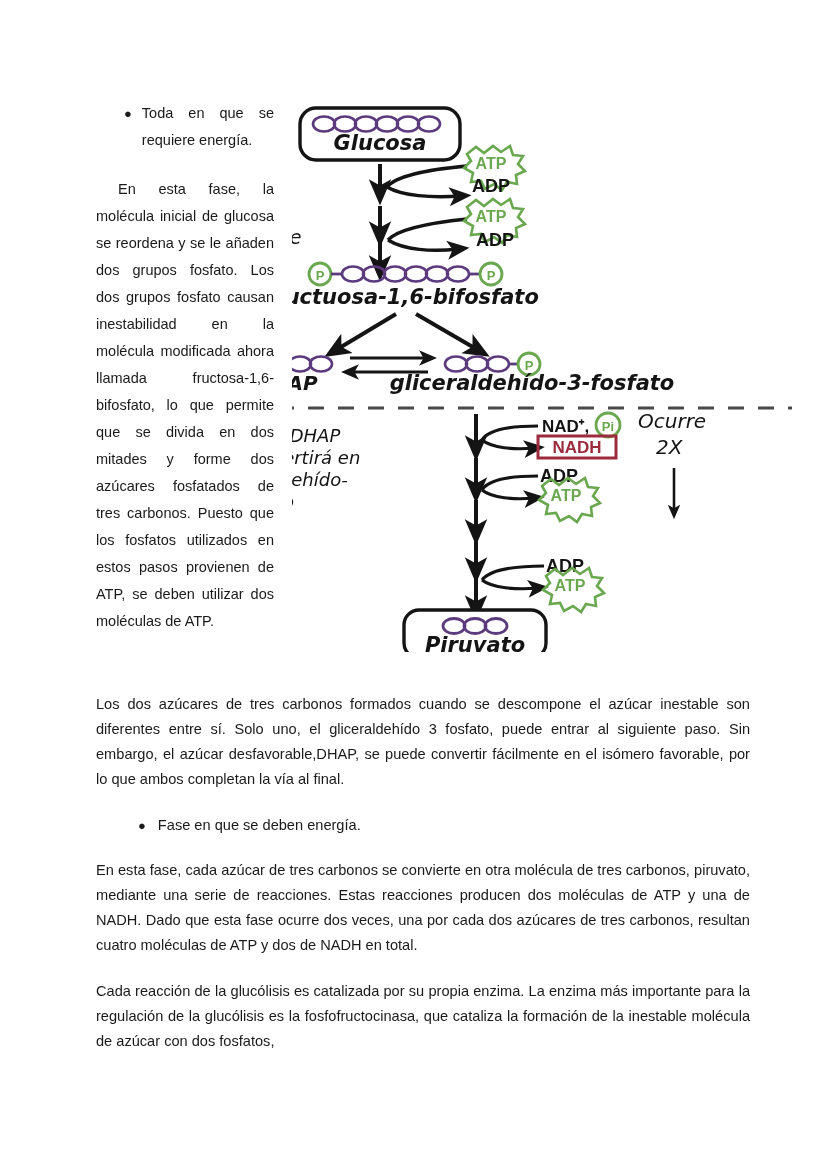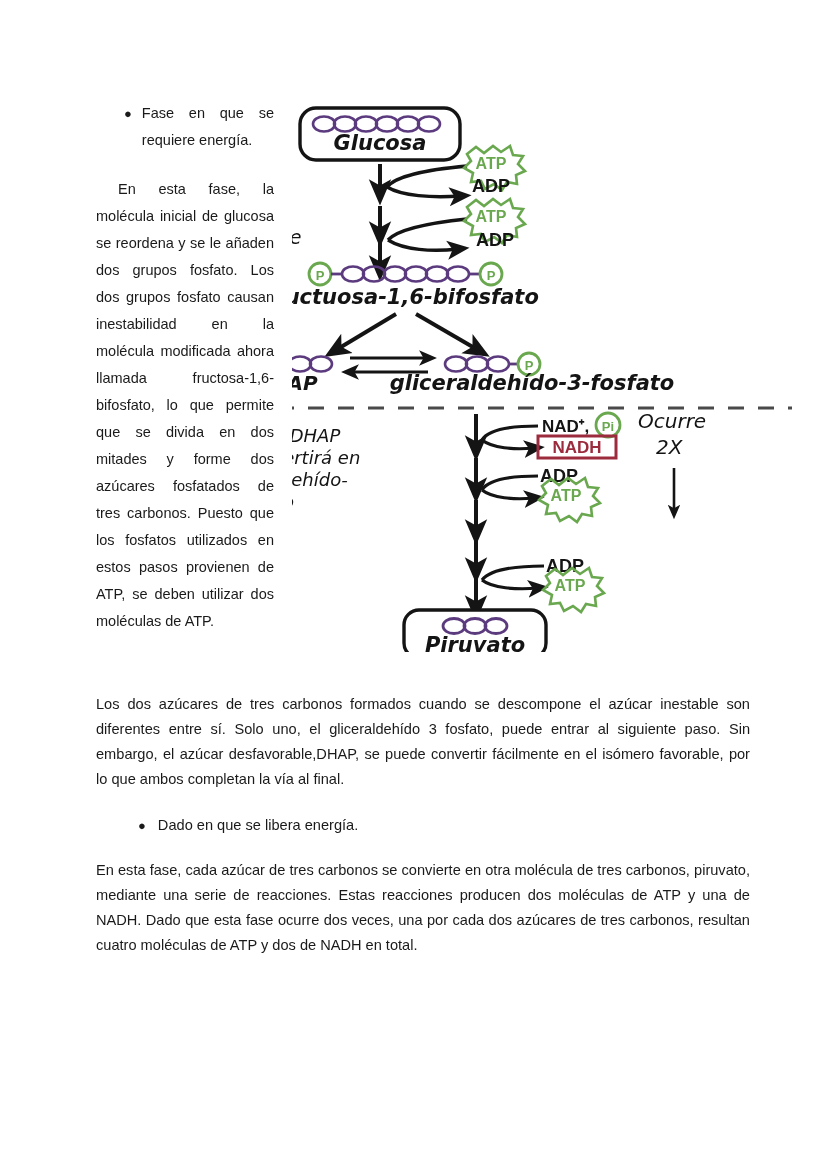--- a/index.html
+++ b/index.html
@@ -93,21 +93,21 @@
 </head>
 <body>
 
 <div class="page">
 
   <div class="top-section">
 
     <div class="text-col">
       <div class="bullet-item">
         <span class="bullet-dot">●</span>
-        <span class="bullet-text">Fase en que se requiere energía.</span>
+        <span class="bullet-text">Toda en que se requiere energía.</span>
       </div>
       <div class="para-indent">En esta fase, la molécula inicial de glucosa se reordena y se le añaden dos grupos fosfato. Los dos grupos fosfato causan inestabilidad en la molécula modificada ahora llamada fructosa-1,6-bifosfato, lo que permite que se divida en dos mitades y forme dos azúcares fosfatados de tres carbonos. Puesto que los fosfatos utilizados en estos pasos provienen de ATP, se deben utilizar dos moléculas de ATP.</div>
     </div>
 
     <div class="diagram">
       <svg viewBox="0 0 520 560" width="520" height="560" xmlns="http://www.w3.org/2000/svg">
         <defs>
           <marker id="ah" markerWidth="7" markerHeight="7" refX="3.2" refY="3.2" orient="auto">
             <path d="M0,0.4 L6.6,3.2 L0,6 L1.6,3.2 Z" fill="#141414"></path>
           </marker>
@@ -286,19 +286,20 @@
 
       </svg>
     </div>
   </div>
 
   <div class="body-block">
     <p>Los dos azúcares de tres carbonos formados cuando se descompone el azúcar inestable son diferentes entre sí. Solo uno, el gliceraldehído 3 fosfato, puede entrar al siguiente paso. Sin embargo, el azúcar desfavorable,DHAP, se puede convertir fácilmente en el isómero favorable, por lo que ambos completan la vía al final.</p>
 
     <div class="bullet-row">
       <span class="bullet-dot">●</span>
-      <span>Dado en que se libera energía.</span>
+      <span>Fase en que se deben energía.</span>
     </div>
 
     <p>En esta fase, cada azúcar de tres carbonos se convierte en otra molécula de tres carbonos, piruvato, mediante una serie de reacciones. Estas reacciones producen dos moléculas de ATP y una de NADH. Dado que esta fase ocurre dos veces, una por cada dos azúcares de tres carbonos, resultan cuatro moléculas de ATP y dos de NADH en total.</p>
+    <p>Cada reacción de la glucólisis es catalizada por su propia enzima. La enzima más importante para la regulación de la glucólisis es la fosfofructocinasa, que cataliza la formación de la inestable molécula de azúcar con dos fosfatos,</p>
   </div>
 
 </div>
 
 </body></html>

